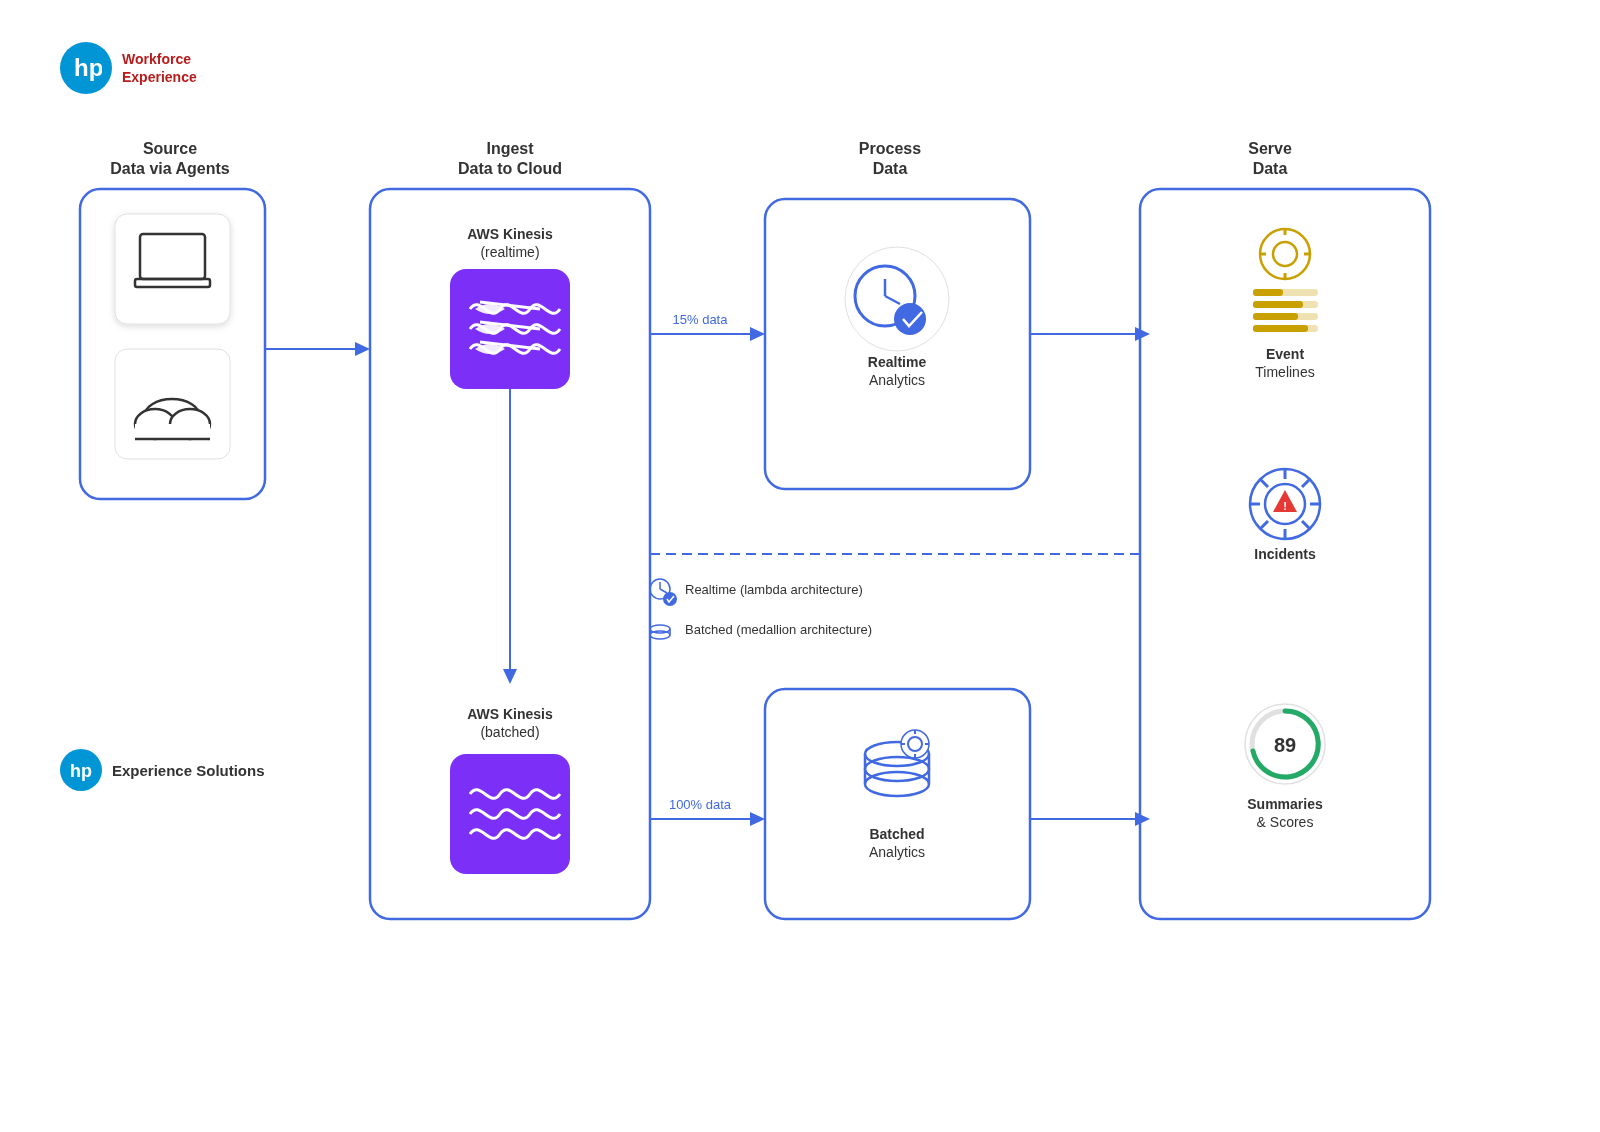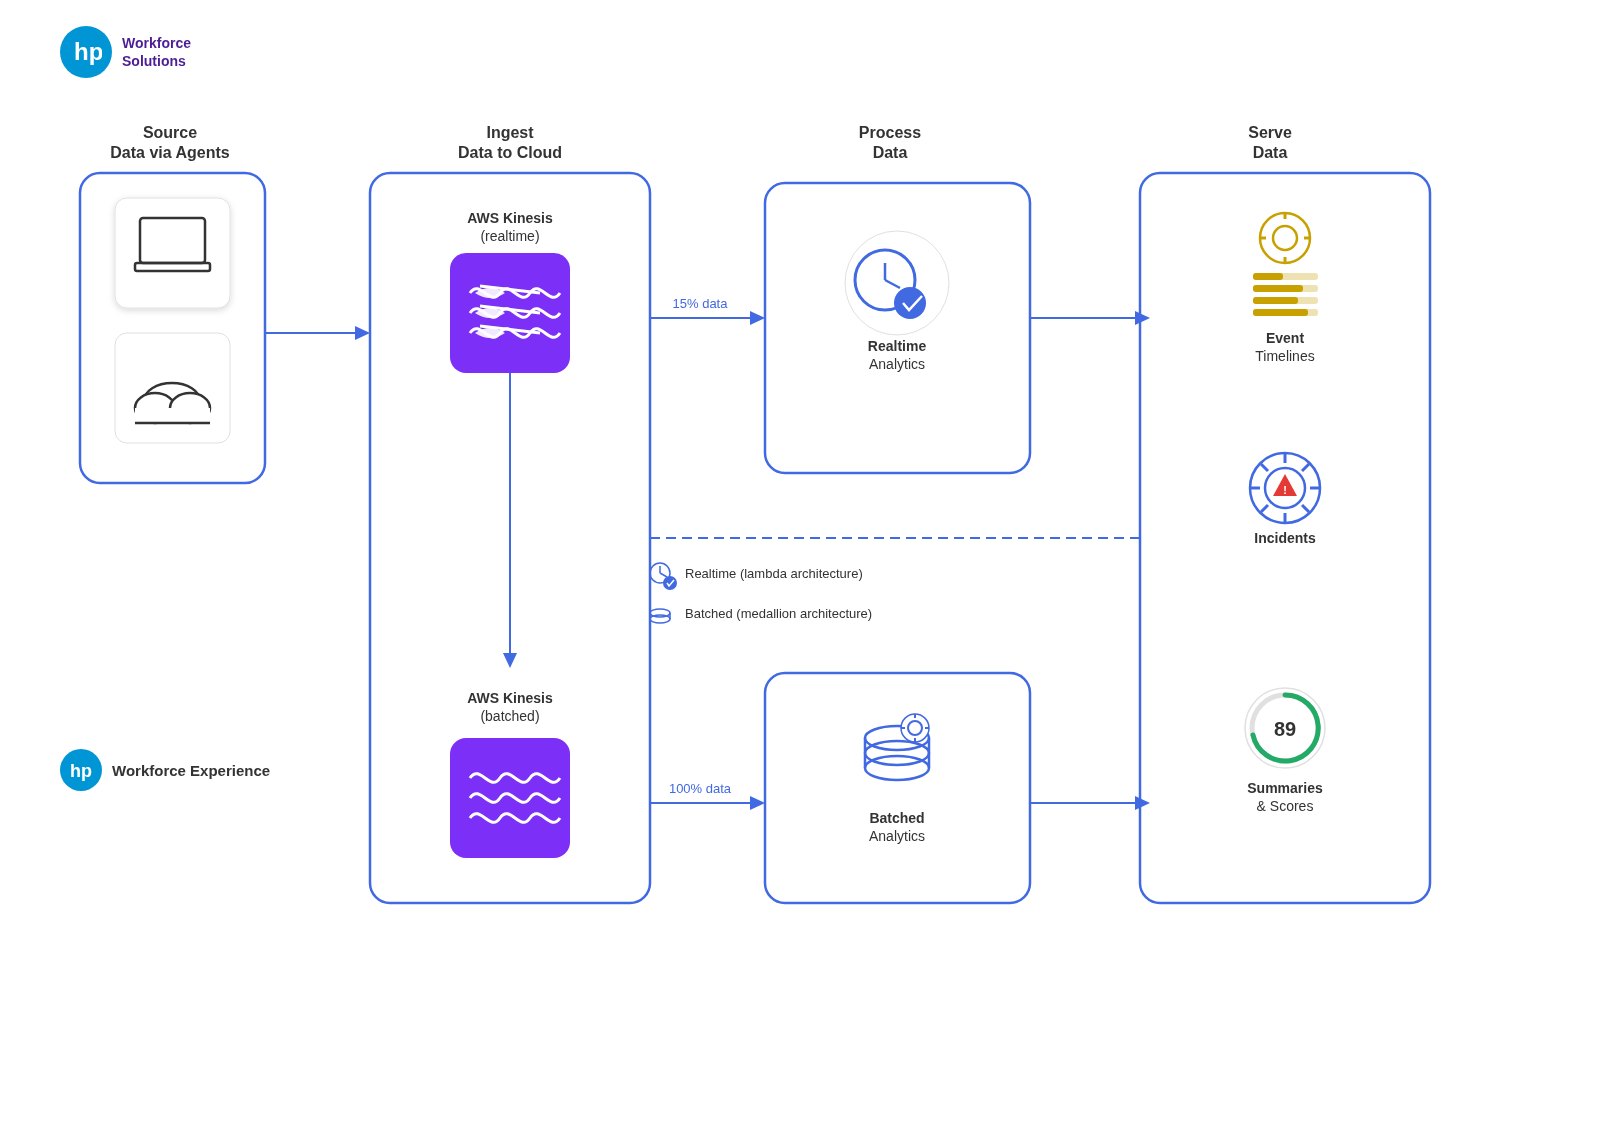--- a/index.html
+++ b/index.html
@@ -9,21 +9,21 @@
       width: 1600px;
       height: 1132px;
       overflow: hidden;
       position: relative;
     }
 
     .page-container {
       width: 1600px;
       height: 821px;
       position: relative;
-      padding: 26px 60px;
+      padding: 42px 60px;
     }
 
     
     .header {
       display: flex;
       align-items: center;
       gap: 30px;
       margin-bottom: 30px;
     }
 
@@ -42,21 +42,21 @@
       align-items: center;
       justify-content: center;
       color: white;
       font-size: 22px;
       font-weight: bold;
     }
 
     .hp-text {
       font-size: 14px;
       font-weight: bold;
-      color: #4c1d95;
+      color: #b91c1c;
       line-height: 1.3;
     }
 
     .main-title {
       font-size: 36px;
       color: #222;
       font-weight: 400;
       font-style: italic;
       font-family: Georgia, serif;
     }
@@ -93,21 +93,21 @@
 
   <div class="header">
     <div class="hp-logo">
       <div class="hp-circle">
         <svg width="32" height="32" viewBox="0 0 32 32">
           <text x="4" y="24" font-size="24" font-weight="bold" fill="white" font-family="Arial">hp</text>
         </svg>
       </div>
       <div class="hp-text">
         <div>Workforce</div>
-        <div>Solutions</div>
+        <div>Experience</div>
       </div>
     </div>
   </div>
 
   <div class="main-diagram">
     <svg width="1480" height="860">
 
       <text x="110" y="30" text-anchor="middle" font-family="Arial" font-size="16" font-weight="bold" fill="#333">Source</text>
       <text x="110" y="50" text-anchor="middle" font-family="Arial" font-size="16" font-weight="bold" fill="#333">Data via Agents</text>
 
@@ -295,16 +295,16 @@
 
     </svg>
   </div>
 
   <div class="footer">
     <div class="hp-circle" style="width:42px;height:42px;font-size:18px;">
       <svg width="26" height="26" viewBox="0 0 26 26">
         <text x="2" y="20" font-size="18" font-weight="bold" fill="white" font-family="Arial">hp</text>
       </svg>
     </div>
-    <span class="footer-text">Workforce Experience</span>
+    <span class="footer-text">Experience Solutions</span>
   </div>
 
 </div>
 
 </body></html>

